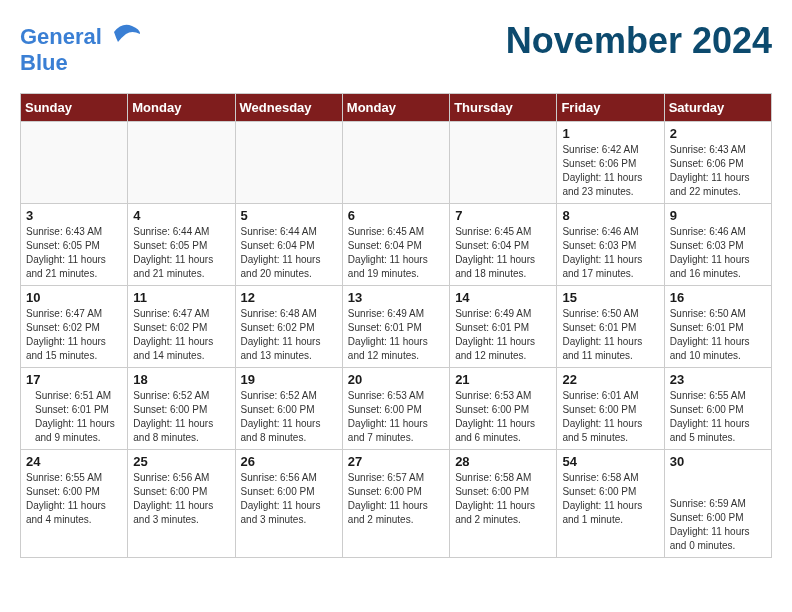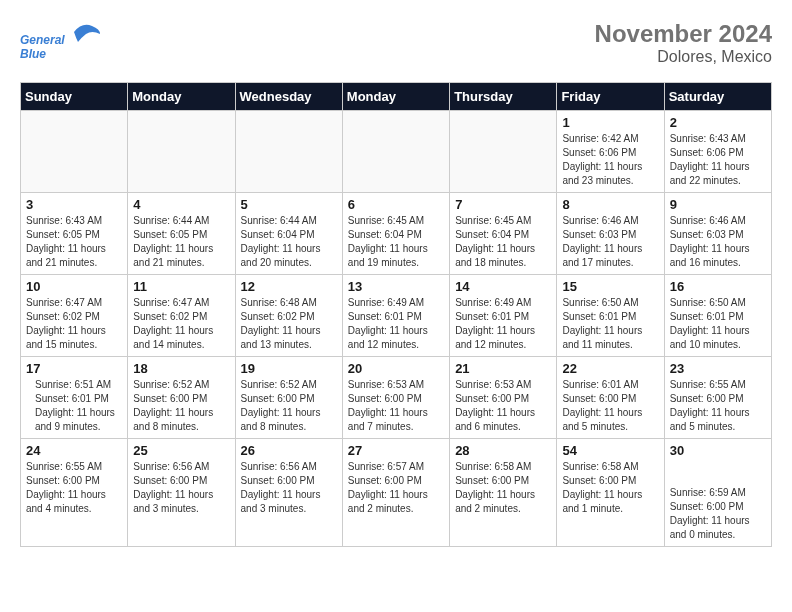--- a/index.html
+++ b/index.html
@@ -14,53 +14,52 @@
       display: flex;
       justify-content: space-between;
       align-items: flex-start;
       margin-bottom: 16px;
     }
     .logo {
       display: flex;
       align-items: center;
     }
     .logo-text {
-      font-size: 12px;
+      font-size: 22px;
       font-weight: bold;
       color: #1a1a1a;
       line-height: 1.2;
-      font-style: italic;
     }
     .logo-text span {
       color: #3a7fd4;
     }
     .logo-bird {
       width: 30px;
       height: 24px;
       margin-left: 4px;
     }
     .title-block {
       text-align: right;
     }
     .month-title {
-      font-size: 24px;
+      font-size: 36px;
       font-weight: bold;
-      color: #737373;
+      color: #0c4a6e;
     }
     .subtitle {
       font-size: 16px;
       color: #555;
     }
     table {
       width: 100%;
       border-collapse: collapse;
       table-layout: fixed;
     }
     th {
-      background-color: #0f172a;
+      background-color: #7f1d1d;
       color: #fff;
       font-size: 13px;
       font-weight: bold;
       padding: 6px 4px;
       text-align: left;
       border: 1px solid #ccc;
     }
     td {
       vertical-align: top;
       border: 1px solid #ccc;
@@ -94,21 +93,20 @@
         <span>General</span>
         <svg class="logo-bird" viewBox="0 0 30 24">
           <path d="M2 12 Q10 2 20 6 Q28 9 28 14 Q20 10 14 14 Q10 17 6 22 Q4 18 2 12Z" fill="#3a7fd4"></path>
         </svg>
       </div>
       <div class="logo-text" style="color:#3a7fd4;">Blue</div>
     </div>
   </div>
   <div class="title-block">
     <div class="month-title">November 2024</div>
-    <div class="subtitle">Dolores, Mexico</div>
   </div>
 </div>
 
 <table>
   <thead>
     <tr>
     <th>Sunday</th>
         <th>Monday</th>
         <th>Wednesday</th>
         <th>Monday</th>

